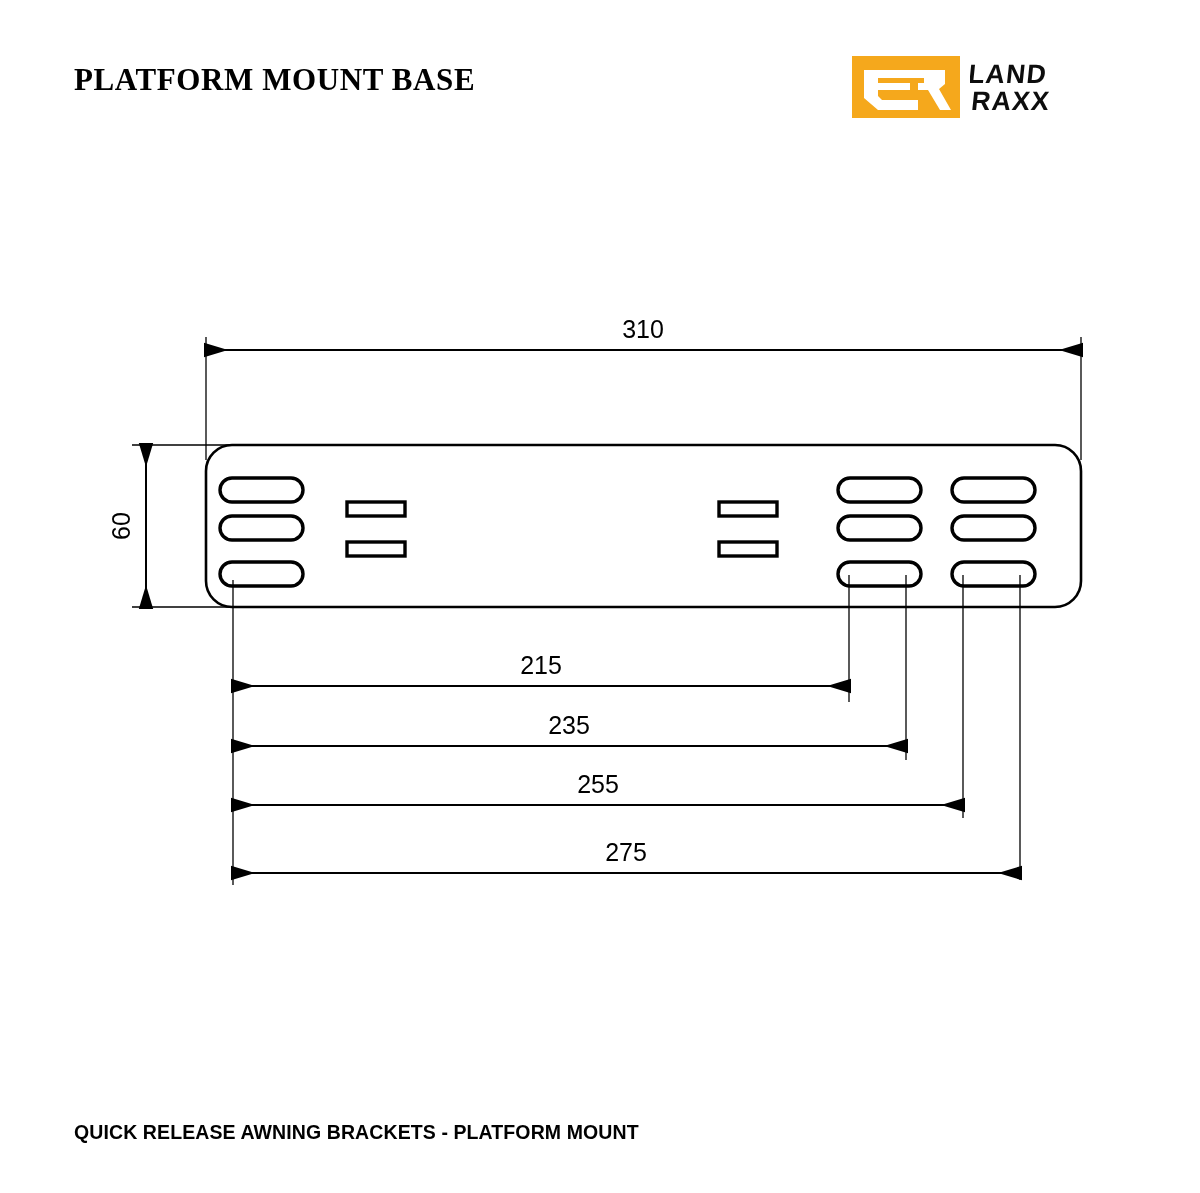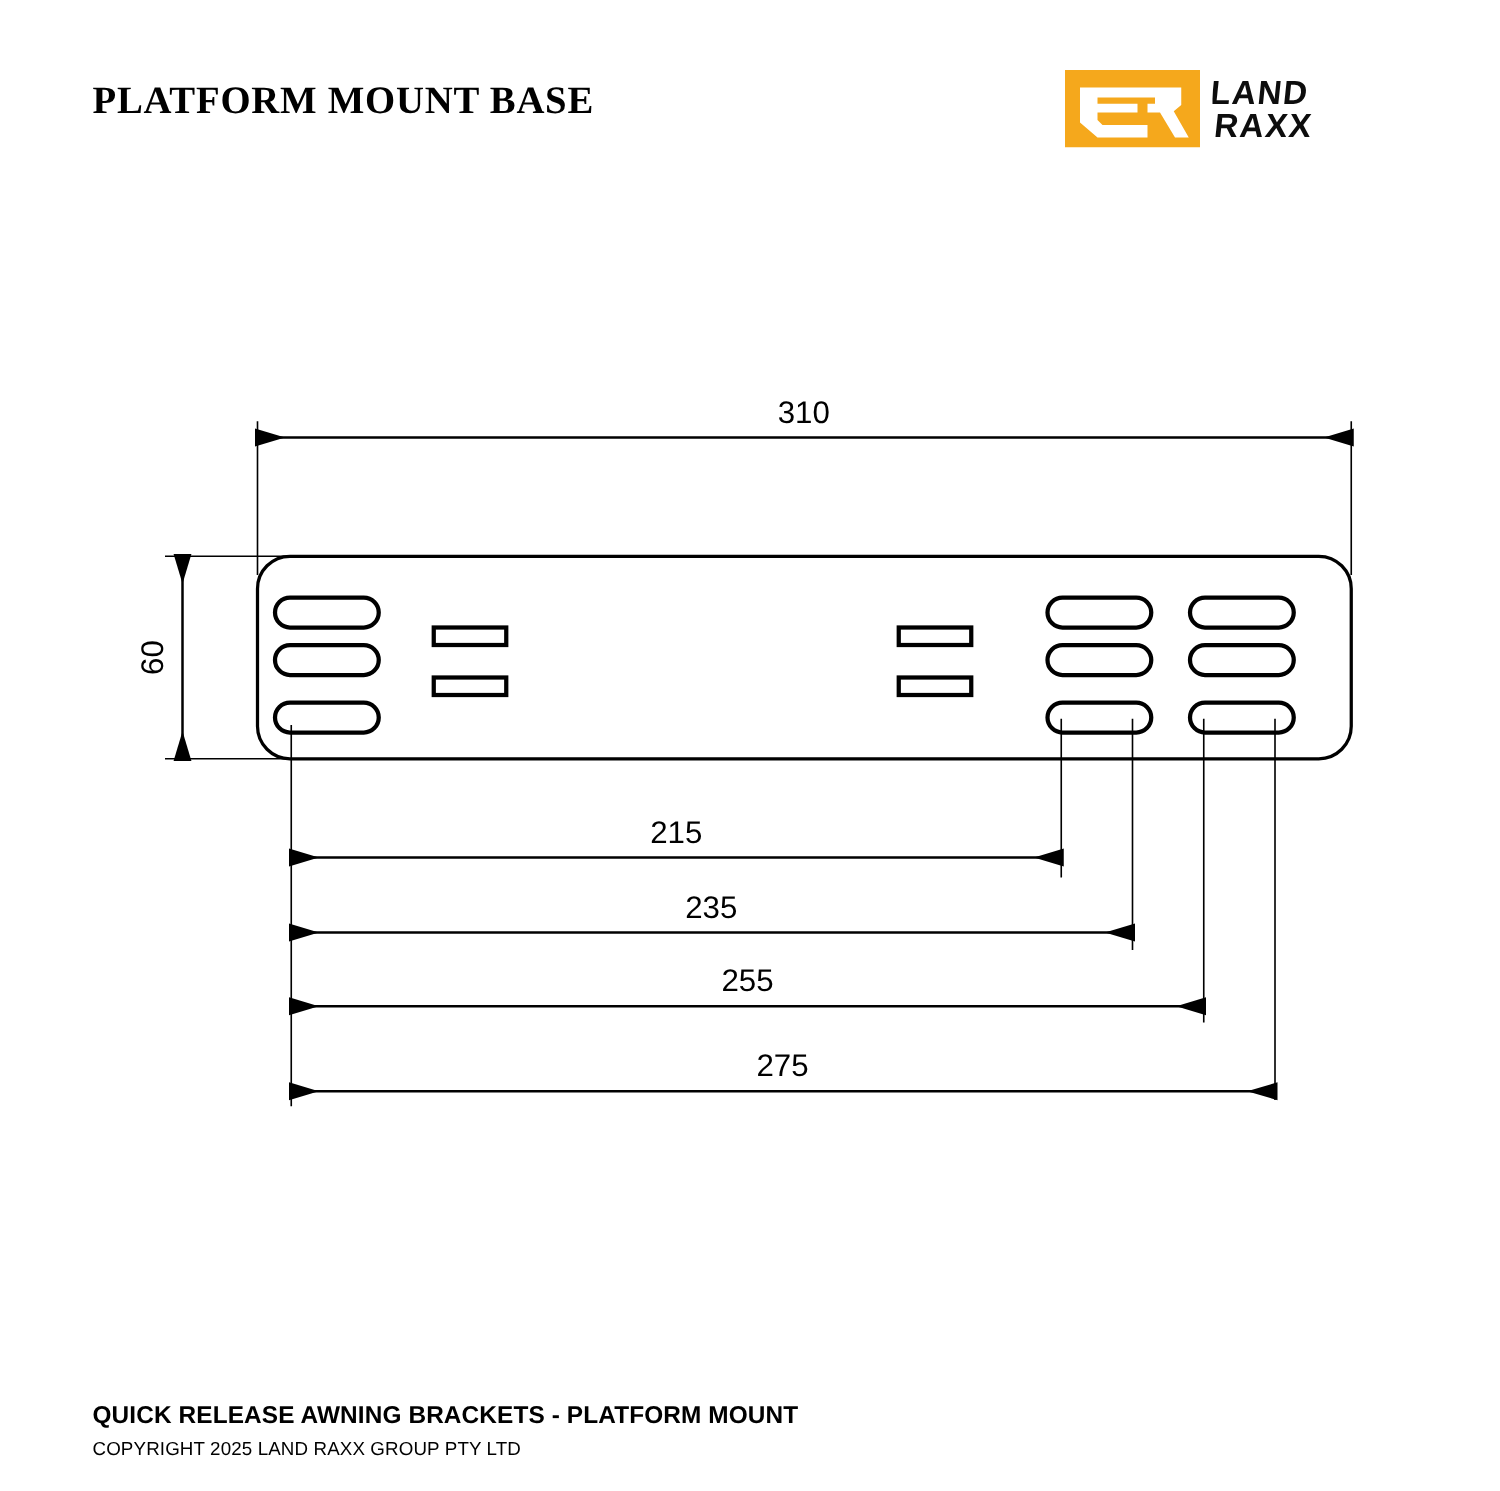--- a/index.html
+++ b/index.html
@@ -220,16 +220,15 @@
 
     <g>
       <line x1="233" y1="733" x2="1020" y2="733" stroke="#000000" stroke-width="2" marker-start="url(#arrow-start)" marker-end="url(#arrow-end)"></line>
       <text class="dim-text" x="626" y="721" text-anchor="middle">275</text>
     </g>
 
   </svg>
 
   <div id="footer">
     <div id="footer-title">QUICK RELEASE AWNING BRACKETS - PLATFORM MOUNT</div>
-    <div id="footer-copyright">COPYRIGHT 2025 LAND RAXX GROUP PTY LTD</div>
   </div>
 
 </div>
 
 </body></html>

